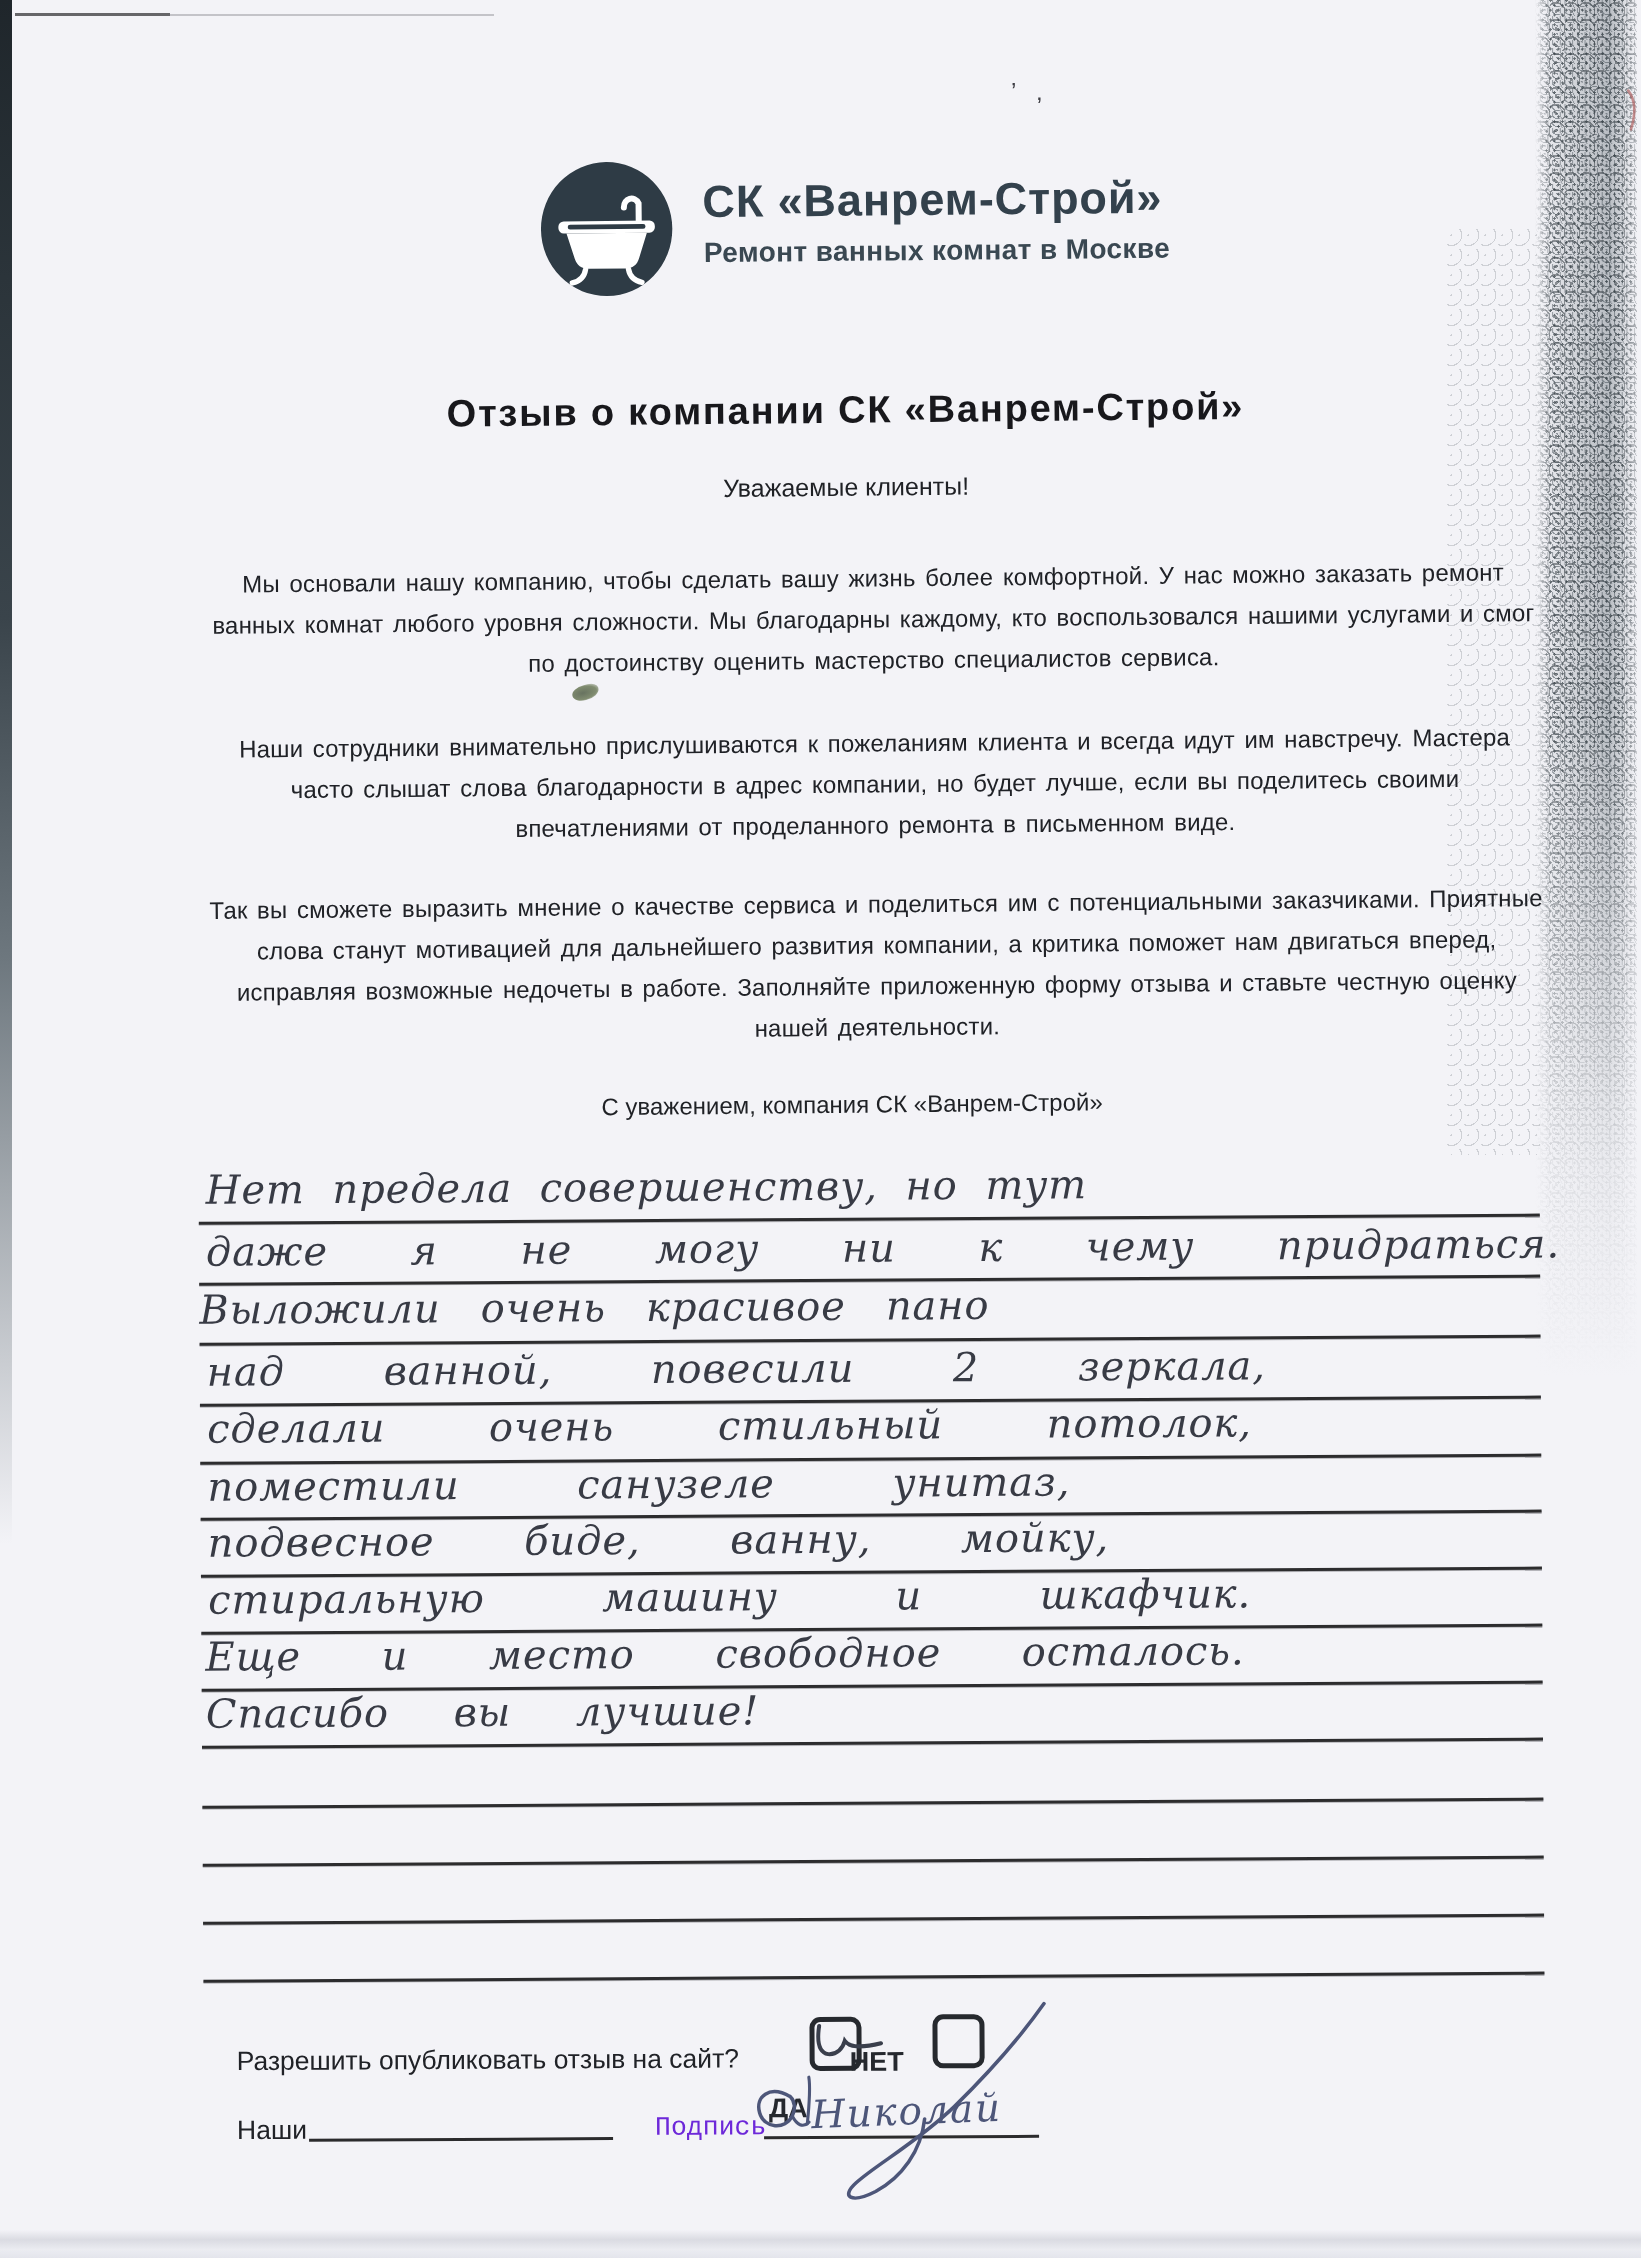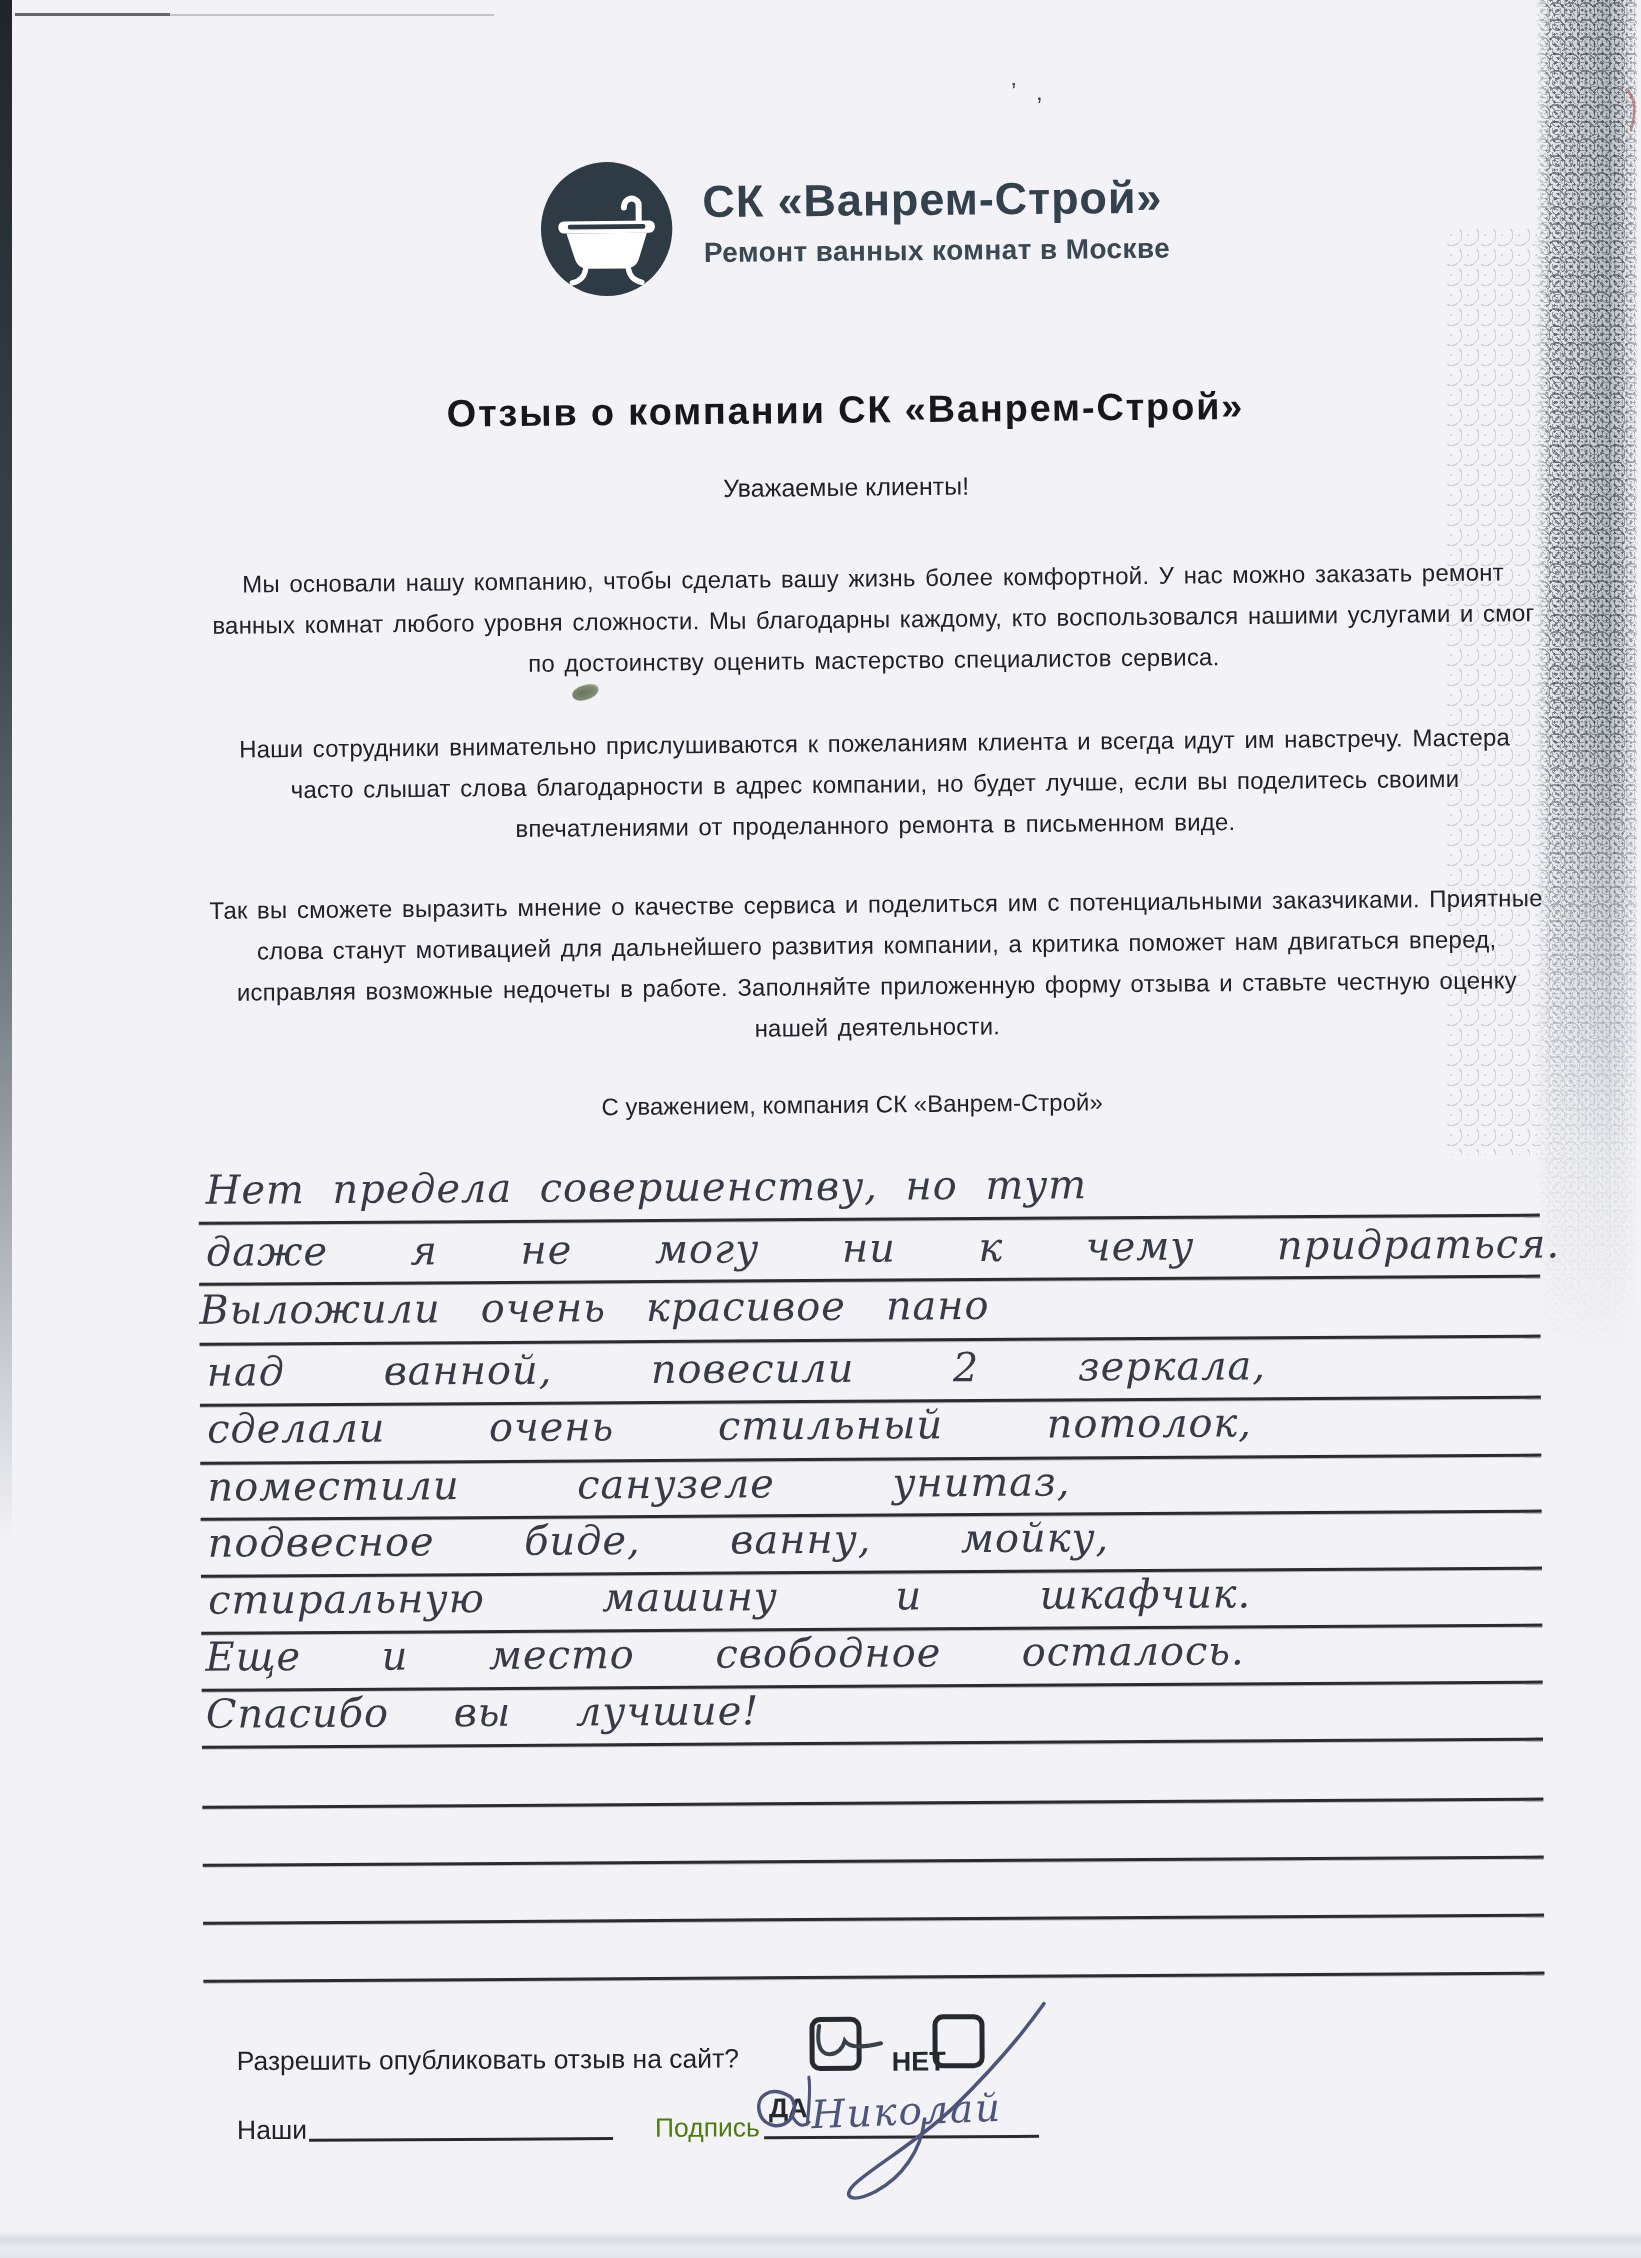--- a/index.html
+++ b/index.html
@@ -81,26 +81,26 @@
   .hw5{top:258px; word-spacing:90px;}
   .hw6{top:316px; word-spacing:104px;}
   .hw7{top:372px; word-spacing:76px;}
   .hw8{top:429px; word-spacing:104px;}
   .hw9{top:486px; left:205px; word-spacing:67px;}
   .hw10{top:543px; left:205px; word-spacing:51px;}
   
   .footer{position:absolute; left:0; top:1994px; width:1642px; height:265px; transform:rotate(-0.3deg);}
   .publish-q{position:absolute; left:237px; top:49px; font-size:26.5px; color:#202227;}
   .yes-label{position:absolute; left:769px; top:51px; font-size:27px; font-weight:600; color:#25282e;margin-top:48px;}
-  .no-label{position:absolute; left:892px; top:53px; font-size:27px; font-weight:600; color:#25282e;}
+  .no-label{position:absolute; left:850px; top:53px; font-size:27px; font-weight:600; color:#25282e;}
   .chk{position:absolute; width:42px; height:44px; border:5.3px solid #26292e; border-radius:10.6px; background:transparent;}
   .chk-yes{left:810px; top:23px;}
   .chk-no{left:933px; top:21px;}
   .date-label{position:absolute; left:237px; top:118px; font-size:26.5px; color:#202227;}
-  .sig-label{position:absolute; left:655px; top:118px; font-size:26.5px; color:#4d7c0f;}
+  .sig-label{position:absolute; left:655px; top:118px; font-size:26.5px; color:#6d28d9;font-family:Liberation Mono, monospace;}
   .blank-line{position:absolute; height:2.6px; background:#2b2b2d; top:142px;}
   .date-line{left:309px; width:304px;}
   .sig-line{left:764px; width:275px;}
   .marks-svg{position:absolute; left:0; top:0; width:1642px; height:265px; pointer-events:none;}
   .redmark-svg{position:absolute; left:1623px; top:88px; width:18.5px; height:44px;}
 </style>
 </head>
 <body>
 
 <div id="sheet">

